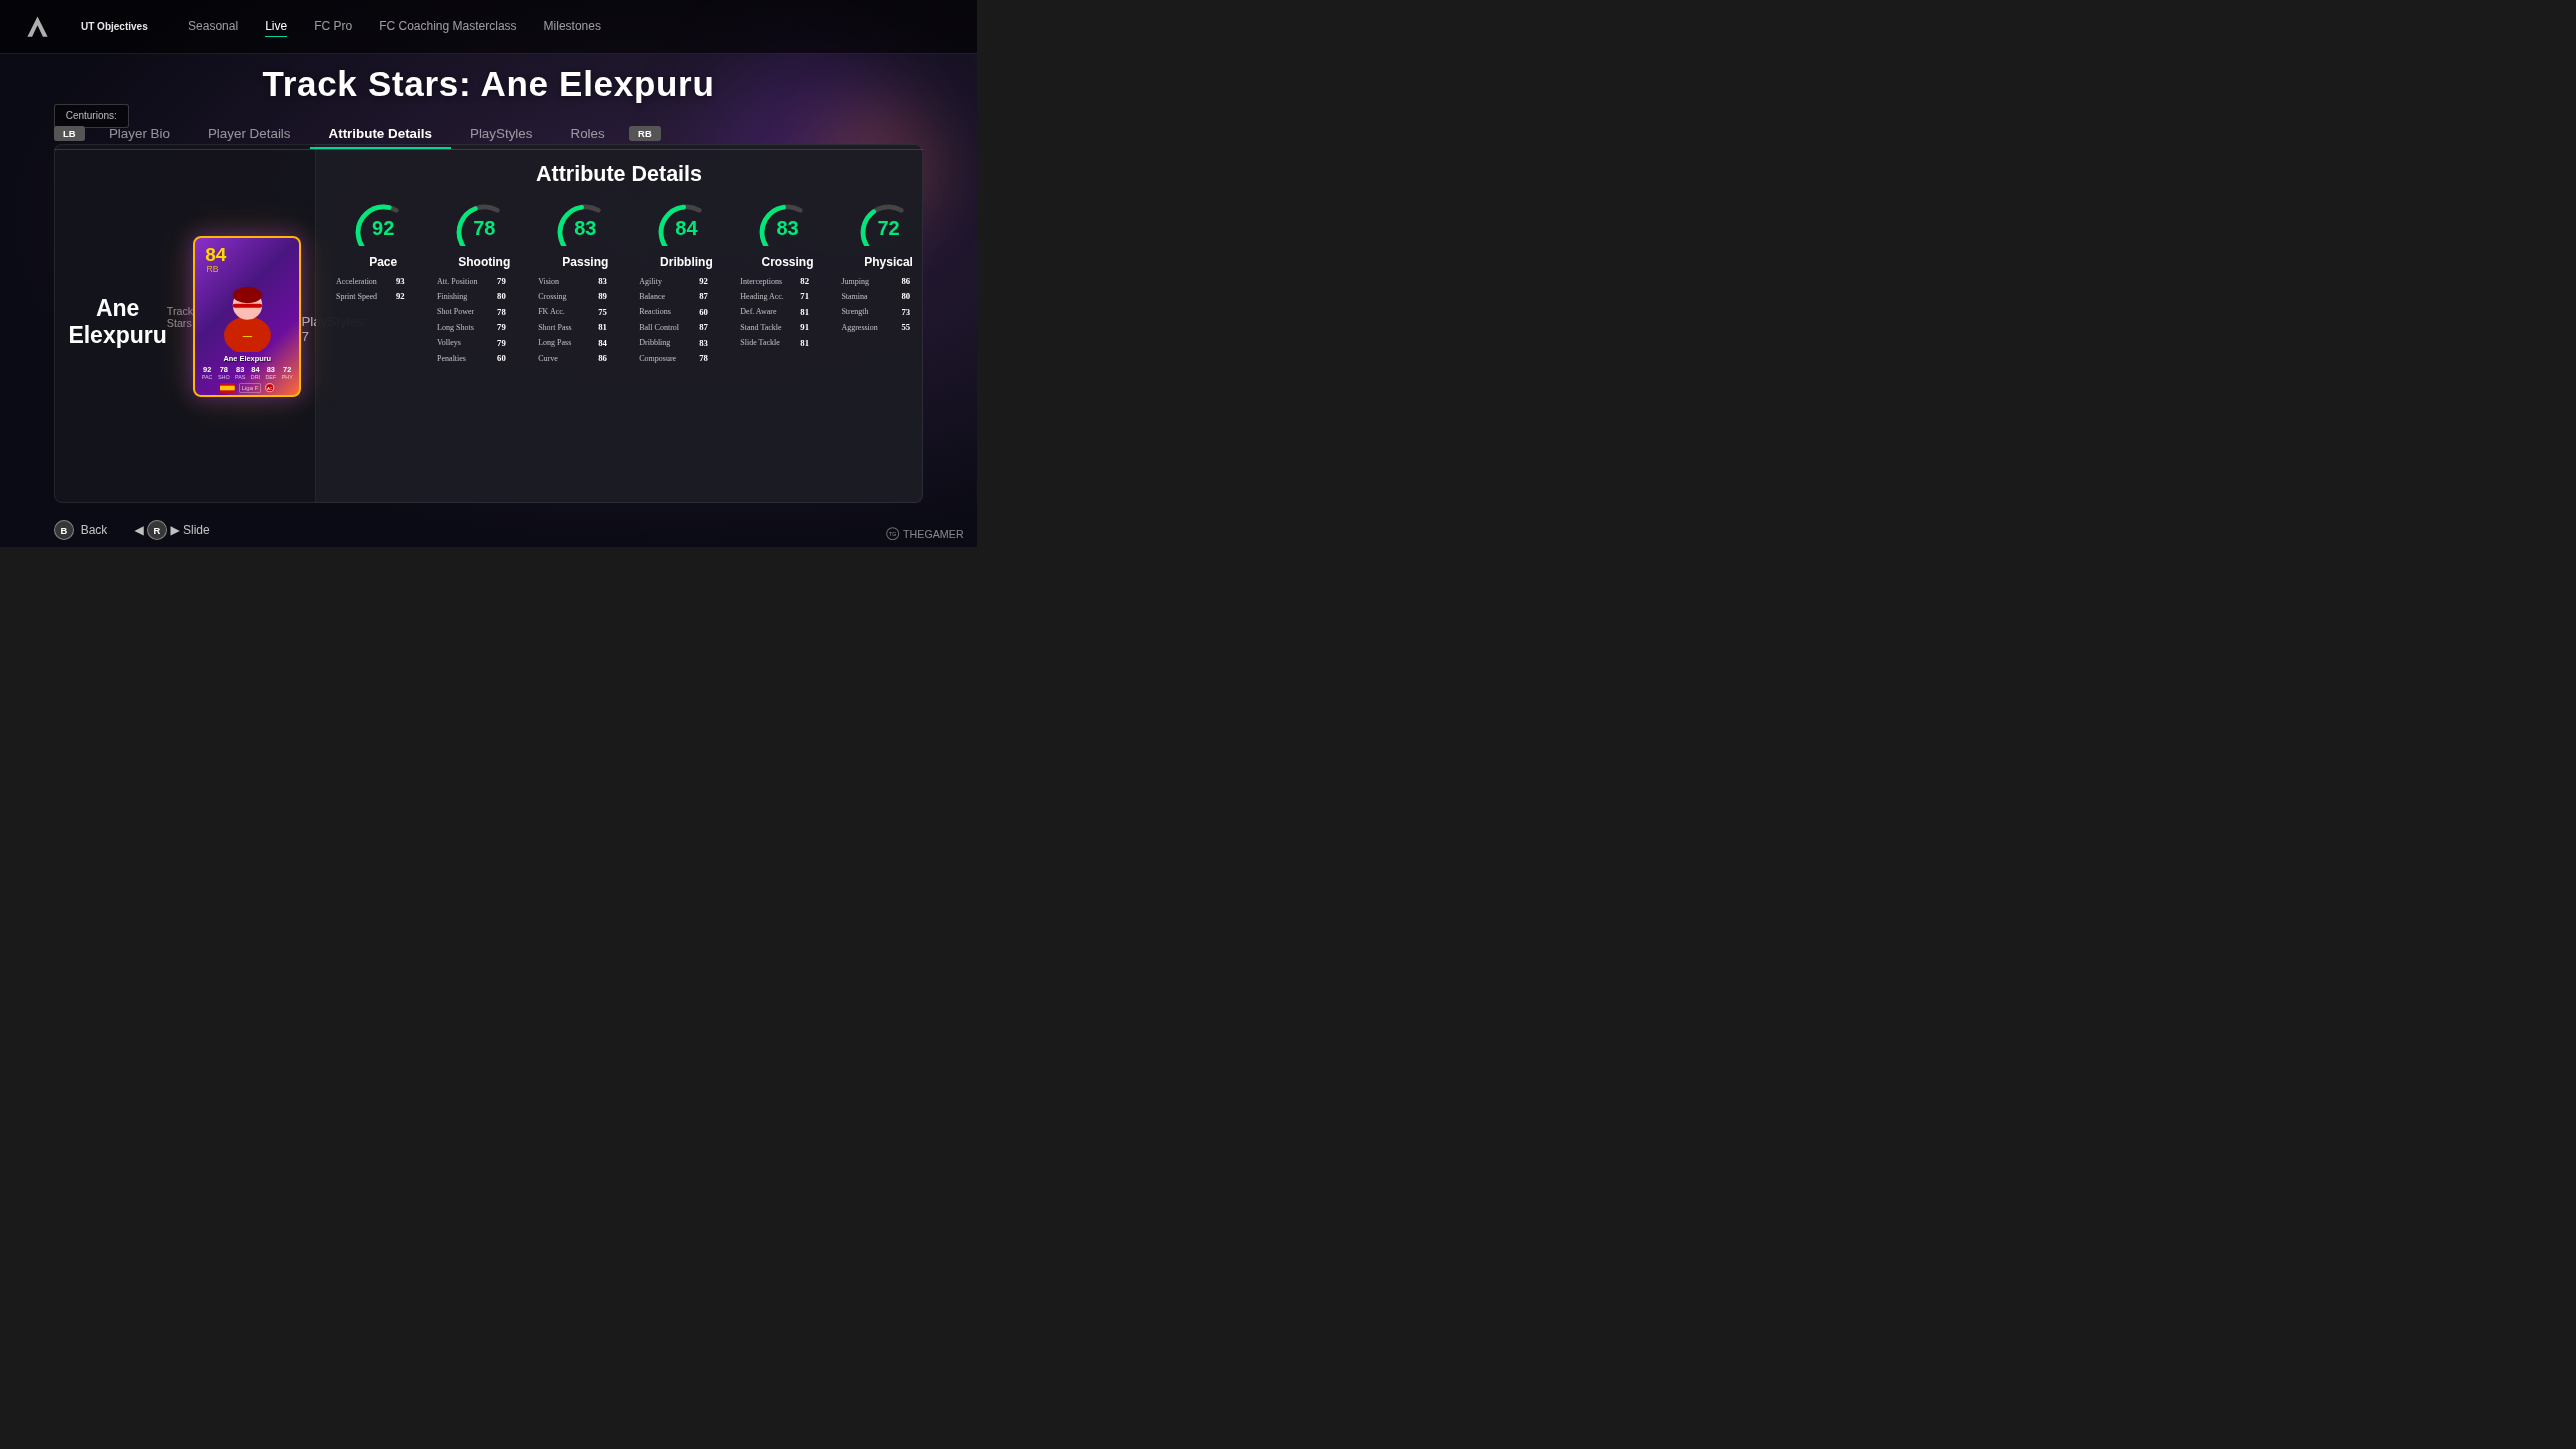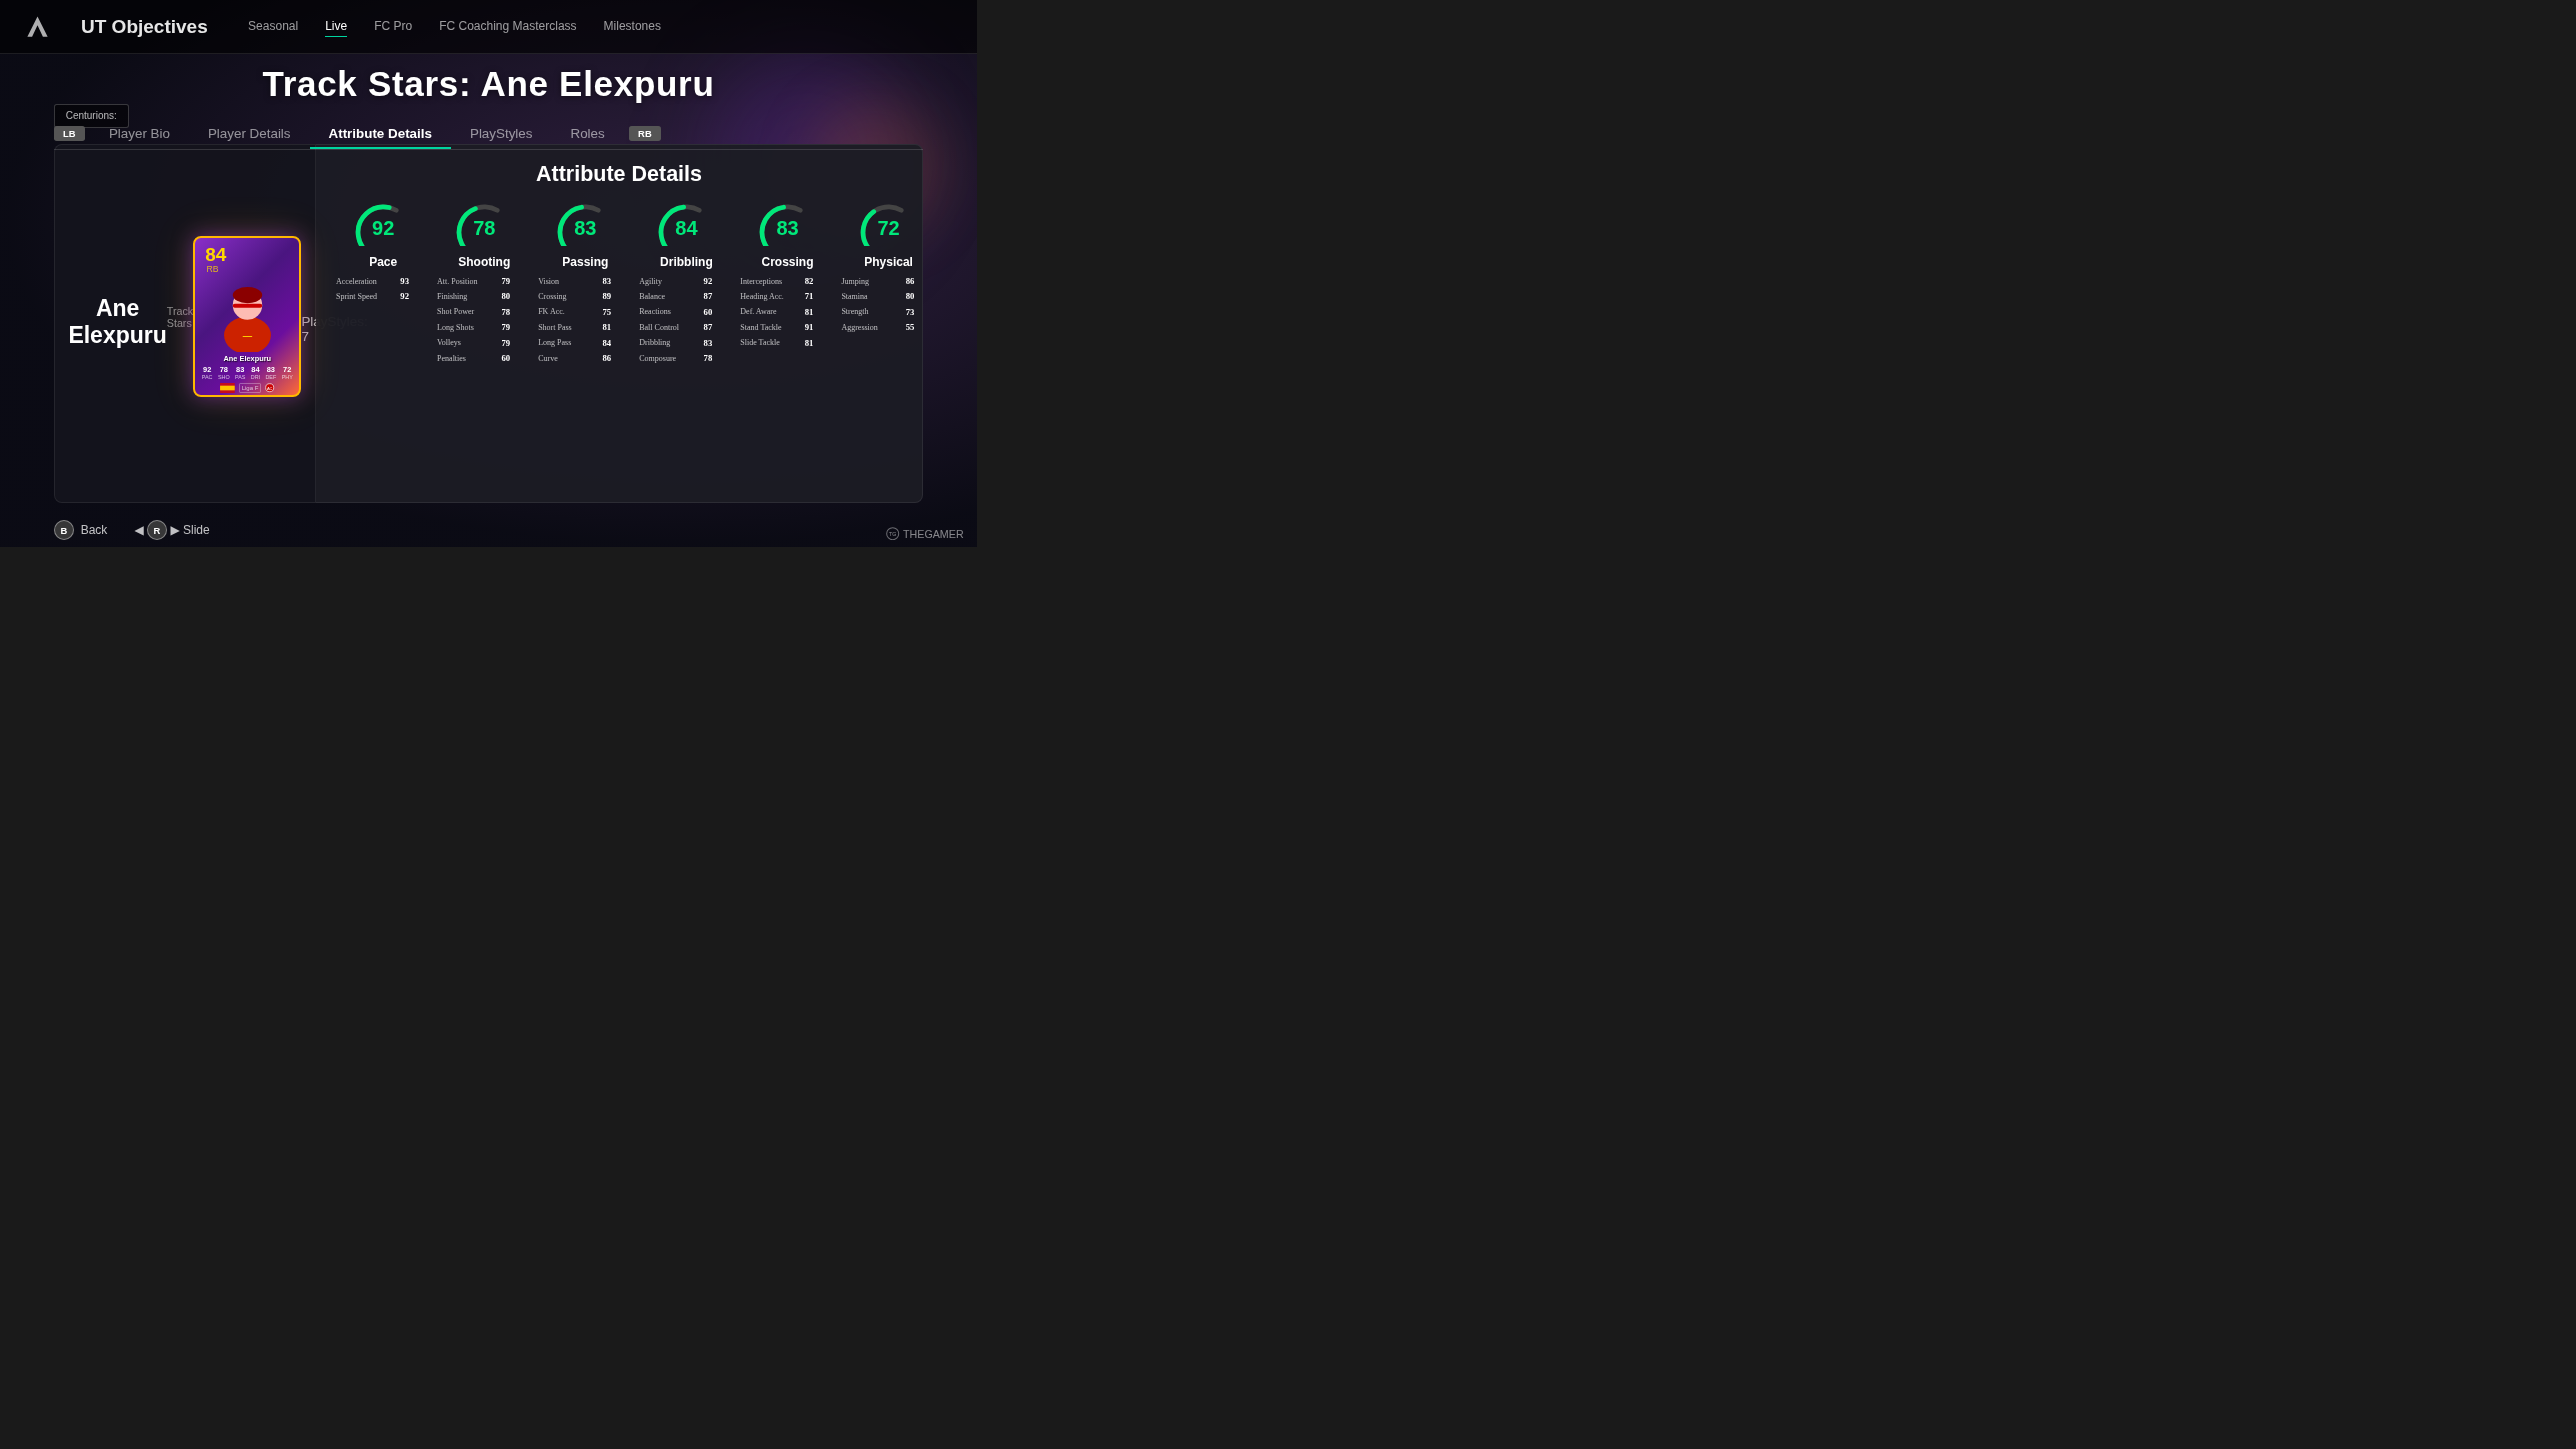--- a/index.html
+++ b/index.html
@@ -47,21 +47,21 @@
     }
 
     .nav-logo svg {
       width: 27px;
       height: 27px;
       fill: #fff;
       opacity: 0.8;
     }
 
     .nav-section-title {
-      font-size: 19px;
+      font-size: 10px;
       font-weight: bold;
       color: #fff;
       opacity: 0.9;
     }
 
     .nav-items {
       display: flex;
       gap: 27px;
       margin-left: 13.4px;
     }
@@ -421,21 +421,21 @@
       color: rgba(255,255,255,0.7);
       width: 60px;
       flex-shrink: 0;
     }
     .stat-inline-val {
       font-size: 8.7px;
       font-weight: bold;
       color: #fff;
       width: 17.4px;
       flex-shrink: 0;
-      text-align: center;
+      text-align: left;
       margin-right: 17px;
     }
     .stat-inline-bar {
       flex: 1;
       height: 2.7px;
       background: rgba(255,255,255,0.12);
       border-radius: 1.3px;
       overflow: hidden;
     }
     .stat-inline-fill {

